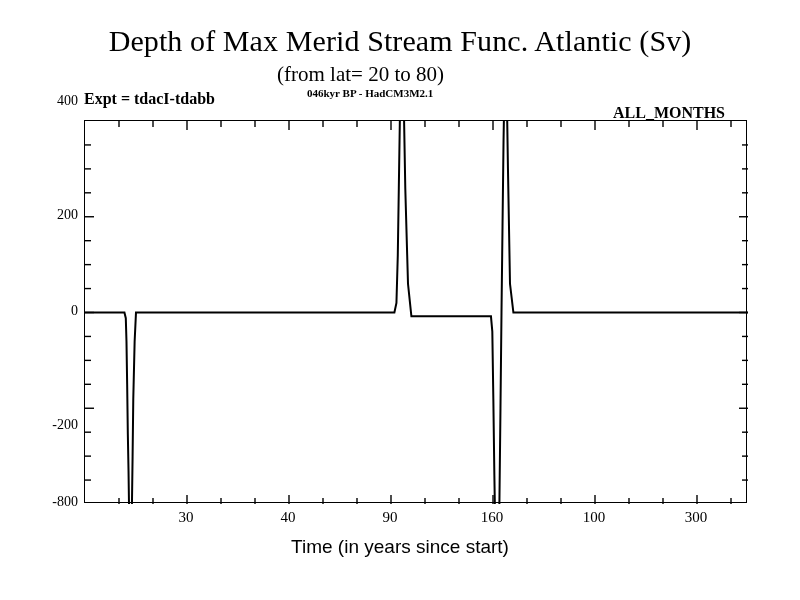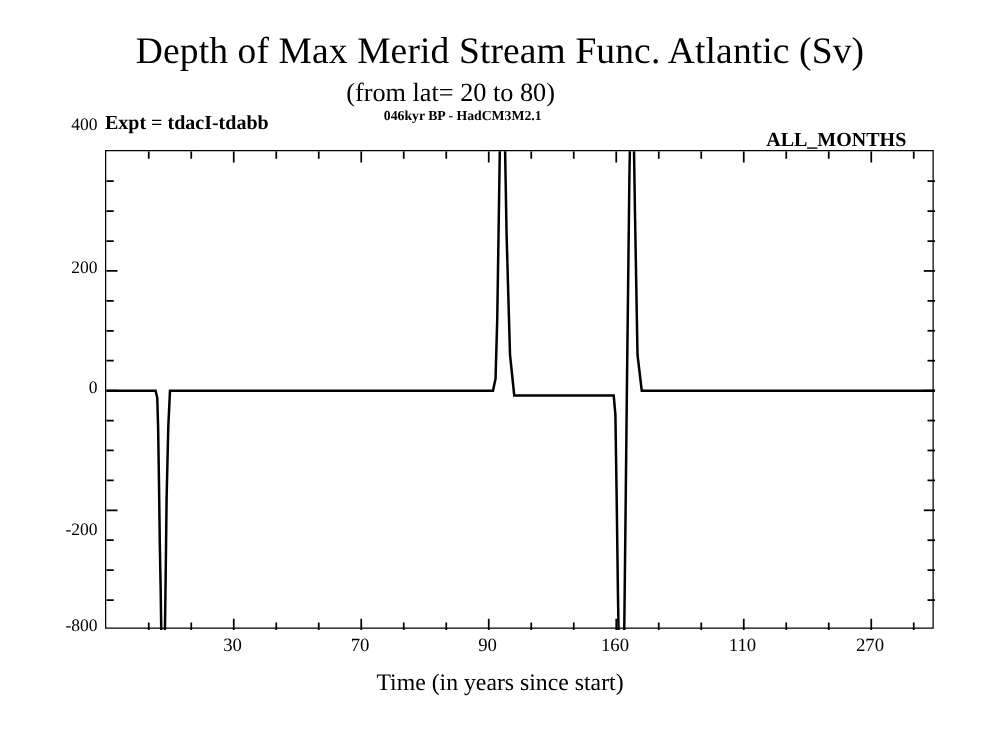--- a/index.html
+++ b/index.html
@@ -68,21 +68,21 @@
     text-align:center;
     white-space:nowrap;
     transform:translateX(-50%);
   }
   #xlabels{position:absolute;left:0;top:0;width:800px;height:480px;}
 
   .axis-title{
     position:absolute;left:0;top:536px;width:800px;
     text-align:center;
     font-size:19px;
-    font-family:Liberation Serif, serif;
+    font-family:Liberation Sans, sans-serif;
     white-space:nowrap;
   }
 </style>
 </head>
 <body>
 
 <div id="root">
 
   <div class="title-main">Depth of Max Merid Stream Func. Atlantic (Sv)</div>
   <div class="title-sub">(from lat= 20 to 80)</div>
@@ -169,21 +169,21 @@
 
   <div id="ylabels">
       <div class="ytick-label" style="top: 494px;">-800</div>
       <div class="ytick-label" style="top: 417px;">-200</div>
       <div class="ytick-label" style="top: 302.5px;">0</div>
       <div class="ytick-label" style="top: 206.75px; margin-left: 30px;">200</div>
       <div class="ytick-label" style="top: 93px;">400</div>
     </div>
   <div id="xlabels">
       <div class="xtick-label" style="left: 186px; top: 509px;">30</div>
-      <div class="xtick-label" style="left: 288px; top: 509px;">70</div>
+      <div class="xtick-label" style="left: 288px; top: 509px;">40</div>
       <div class="xtick-label" style="left: 390px; top: 509px;">90</div>
       <div class="xtick-label" style="left: 492px; top: 509px;">160</div>
-      <div class="xtick-label" style="left: 594px; top: 509px;">110</div>
-      <div class="xtick-label" style="left: 696px; top: 509px;">270</div>
+      <div class="xtick-label" style="left: 594px; top: 509px;">100</div>
+      <div class="xtick-label" style="left: 696px; top: 509px;">300</div>
     </div>
 
   <div class="axis-title">Time (in years since start)</div>
 </div>
 
 </body></html>

